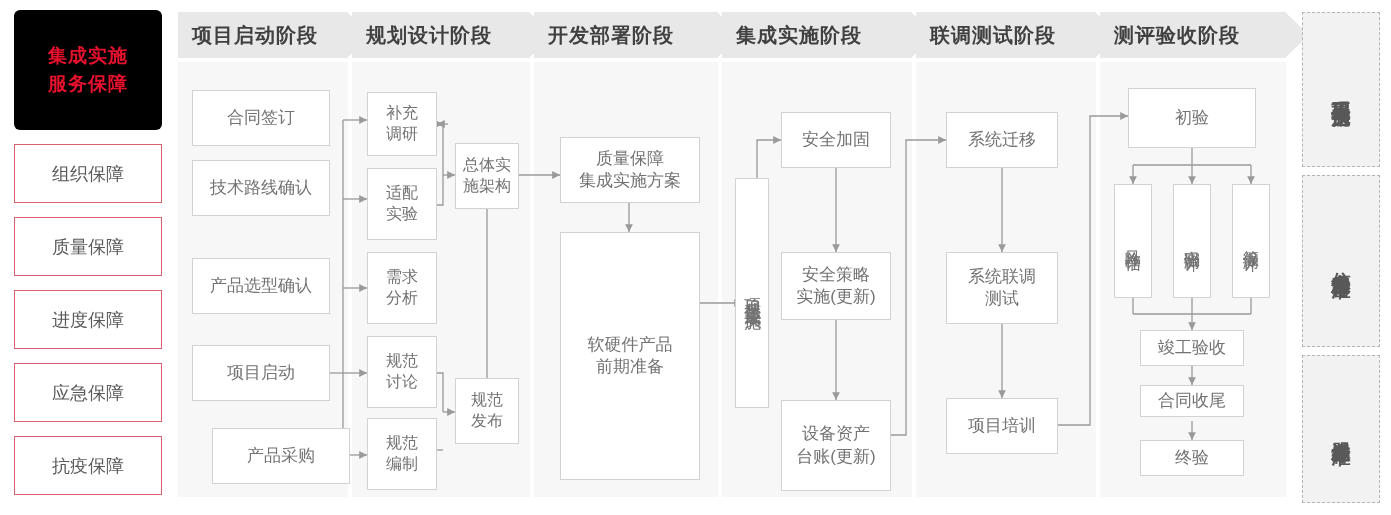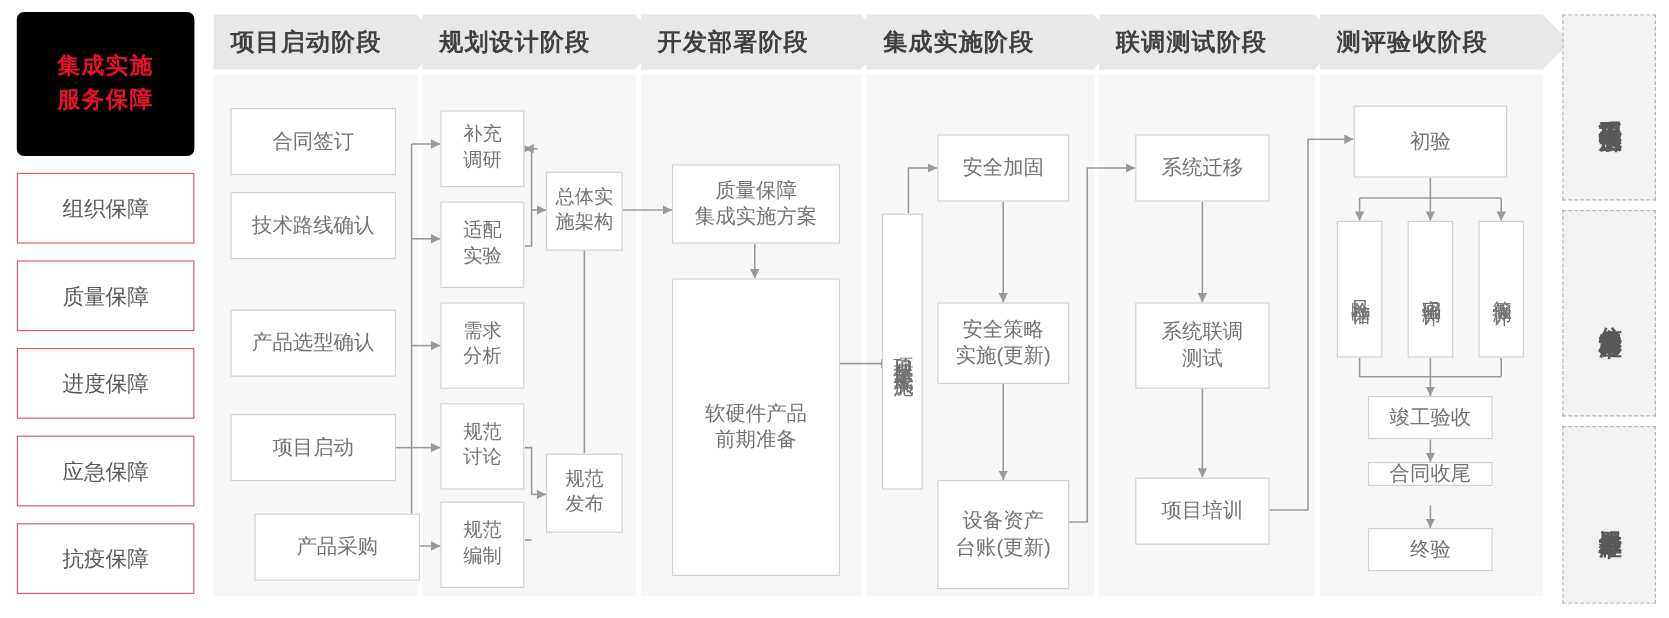--- a/index.html
+++ b/index.html
@@ -267,21 +267,21 @@
     <div><span>系统联调</span><br>
          <span>测试</span></div>
   </div>
   <div class="node" style="left:946px;top:398px;width:112px;height:56px;">项目培训</div>
 
   <div class="node" style="left:1128px;top:88px;width:128px;height:60px;">初验</div>
   <div class="node vert small" style="left:1114px;top:184px;width:38px;height:114px;">风险评估</div>
   <div class="node vert small" style="left:1173px;top:184px;width:38px;height:114px;">密码测评</div>
   <div class="node vert small" style="left:1232px;top:184px;width:38px;height:114px;">等保测评</div>
   <div class="node" style="left:1140px;top:330px;width:104px;height:36px;">竣工验收</div>
-  <div class="node" style="left:1140px;top:385px;width:104px;height:20px;">合同收尾</div>
+  <div class="node" style="left:1140px;top:385px;width:104px;height:32px;">合同收尾</div>
   <div class="node" style="left:1140px;top:440px;width:104px;height:36px;">终验</div>
 
   <div class="rail" style="left:1302px;top:12px;width:78px;height:155px;">
     <span class="vtext">工程项目实施指引</span>
   </div>
   <div class="rail" style="left:1302px;top:175px;width:78px;height:172px;">
     <span class="vtext">信息安全保密标准</span>
   </div>
   <div class="rail" style="left:1302px;top:355px;width:78px;height:148px;">
     <span class="vtext">运维服务标准</span>

